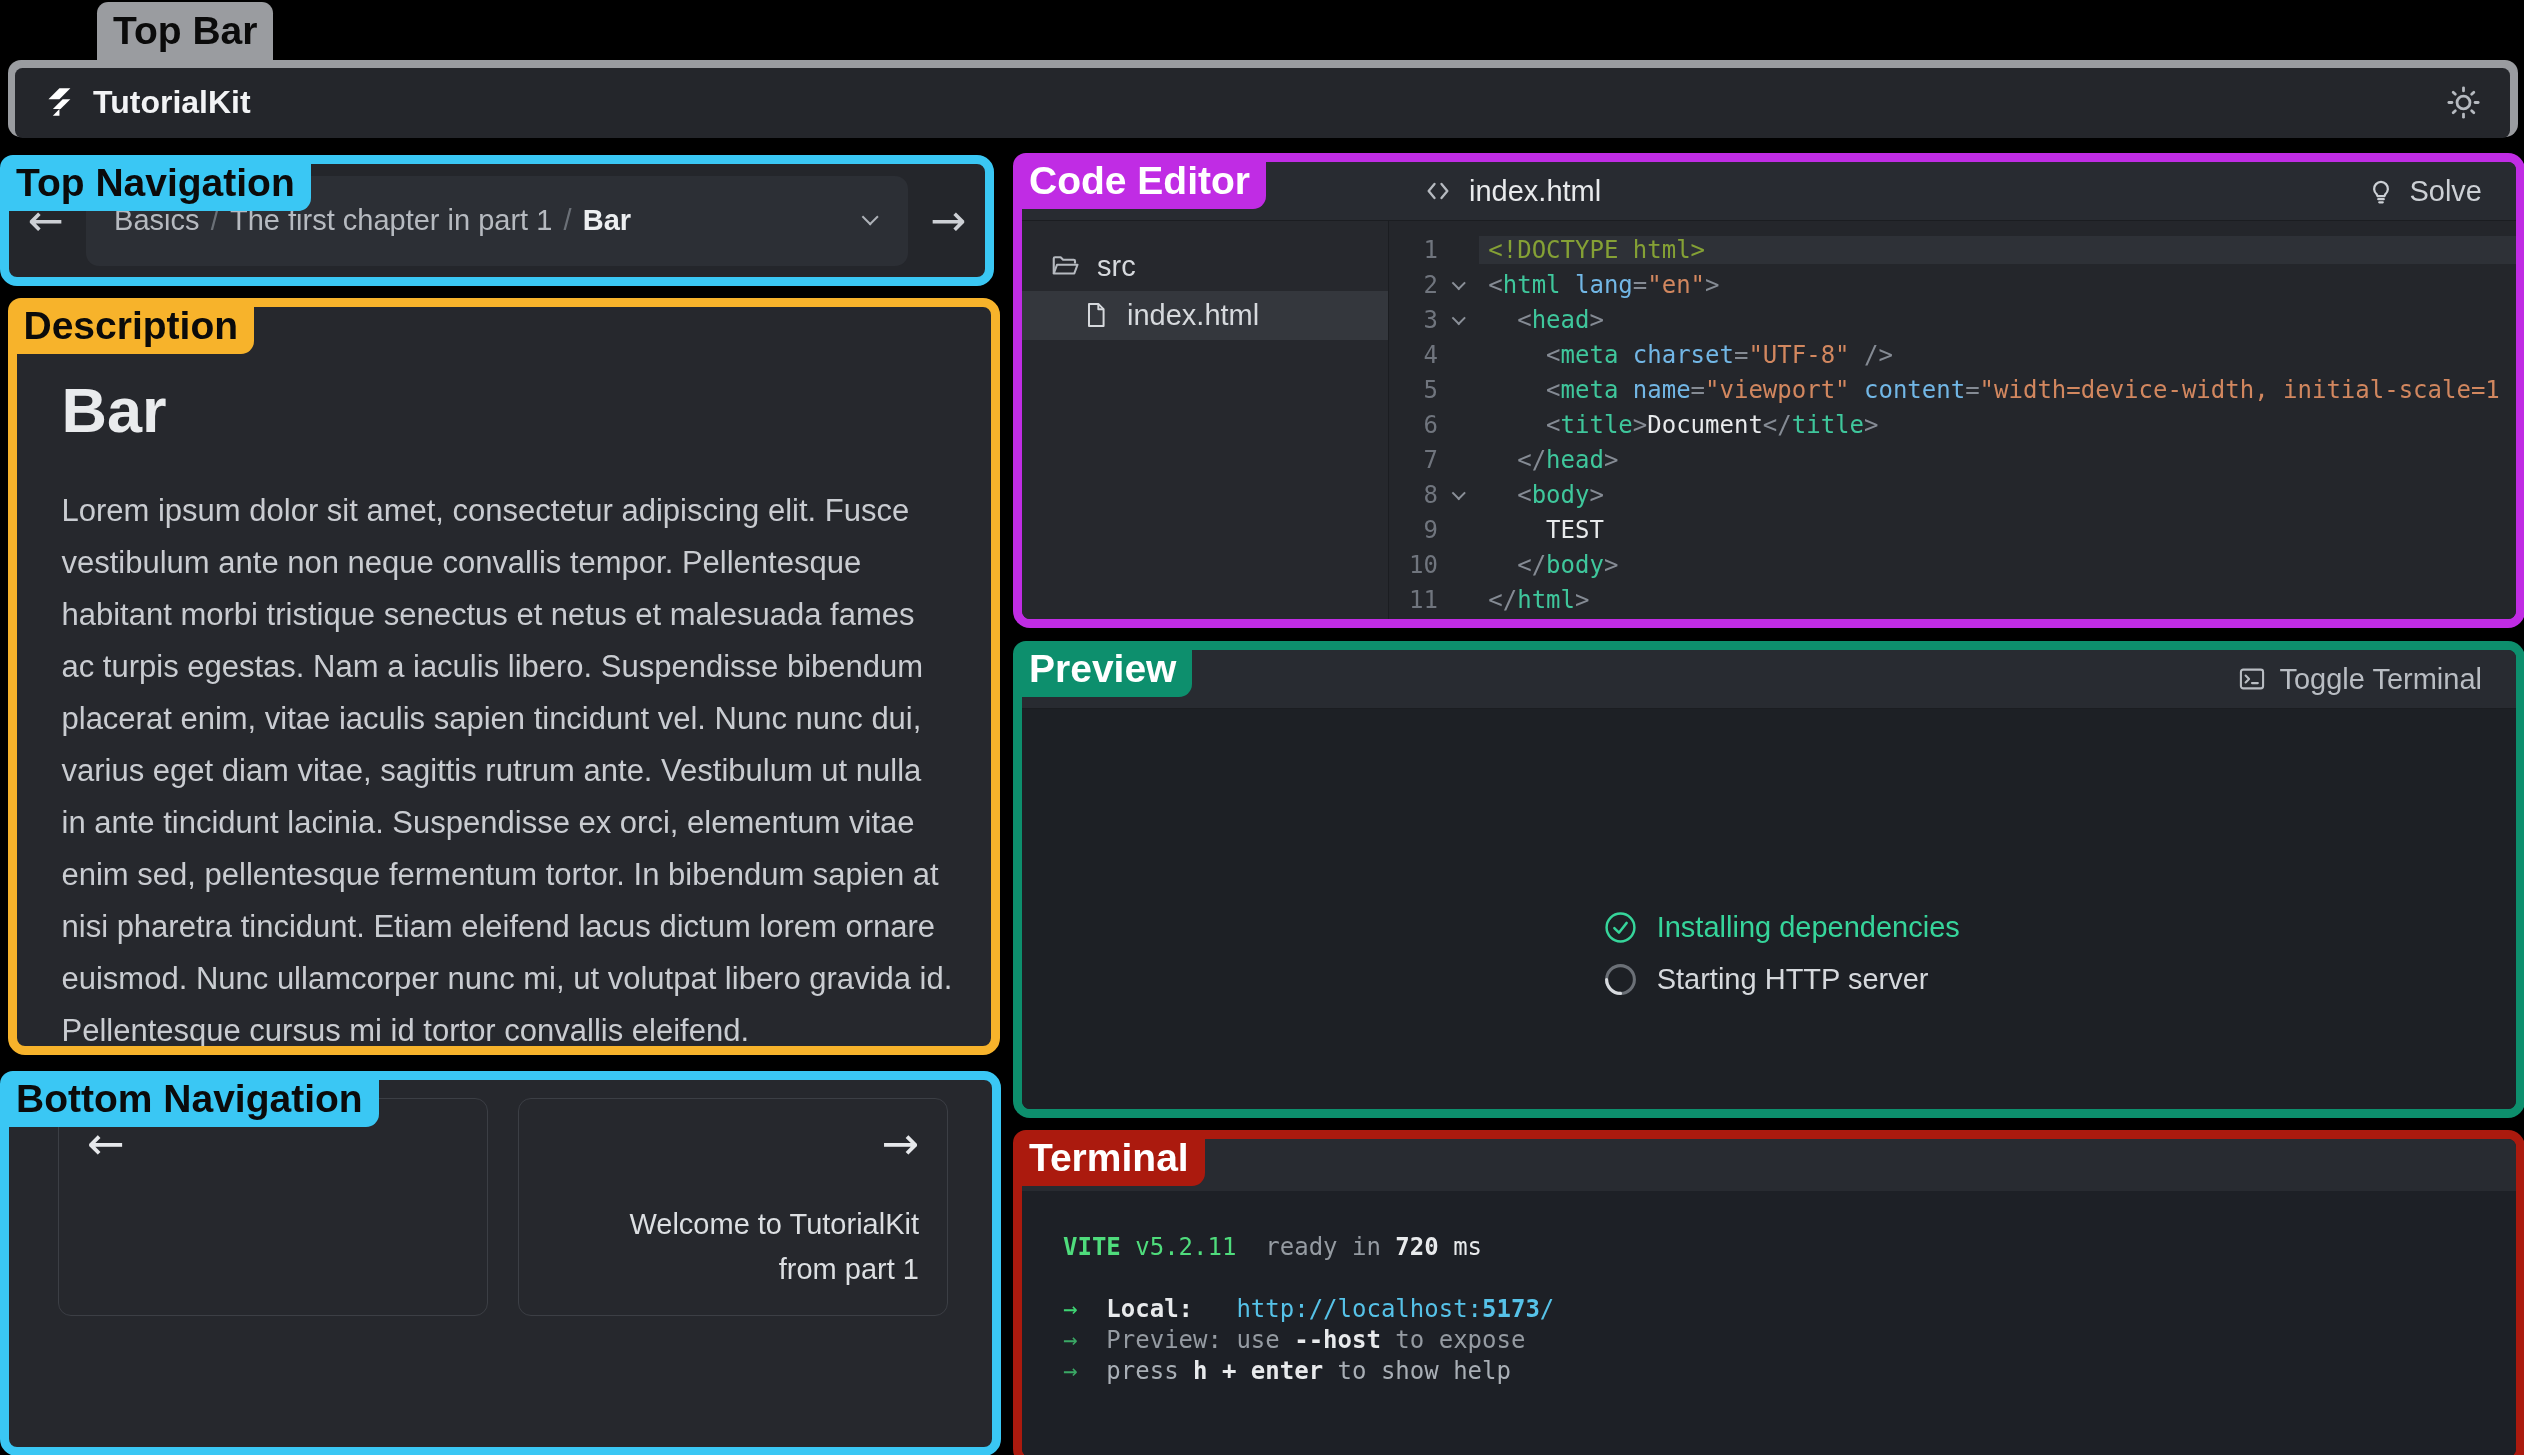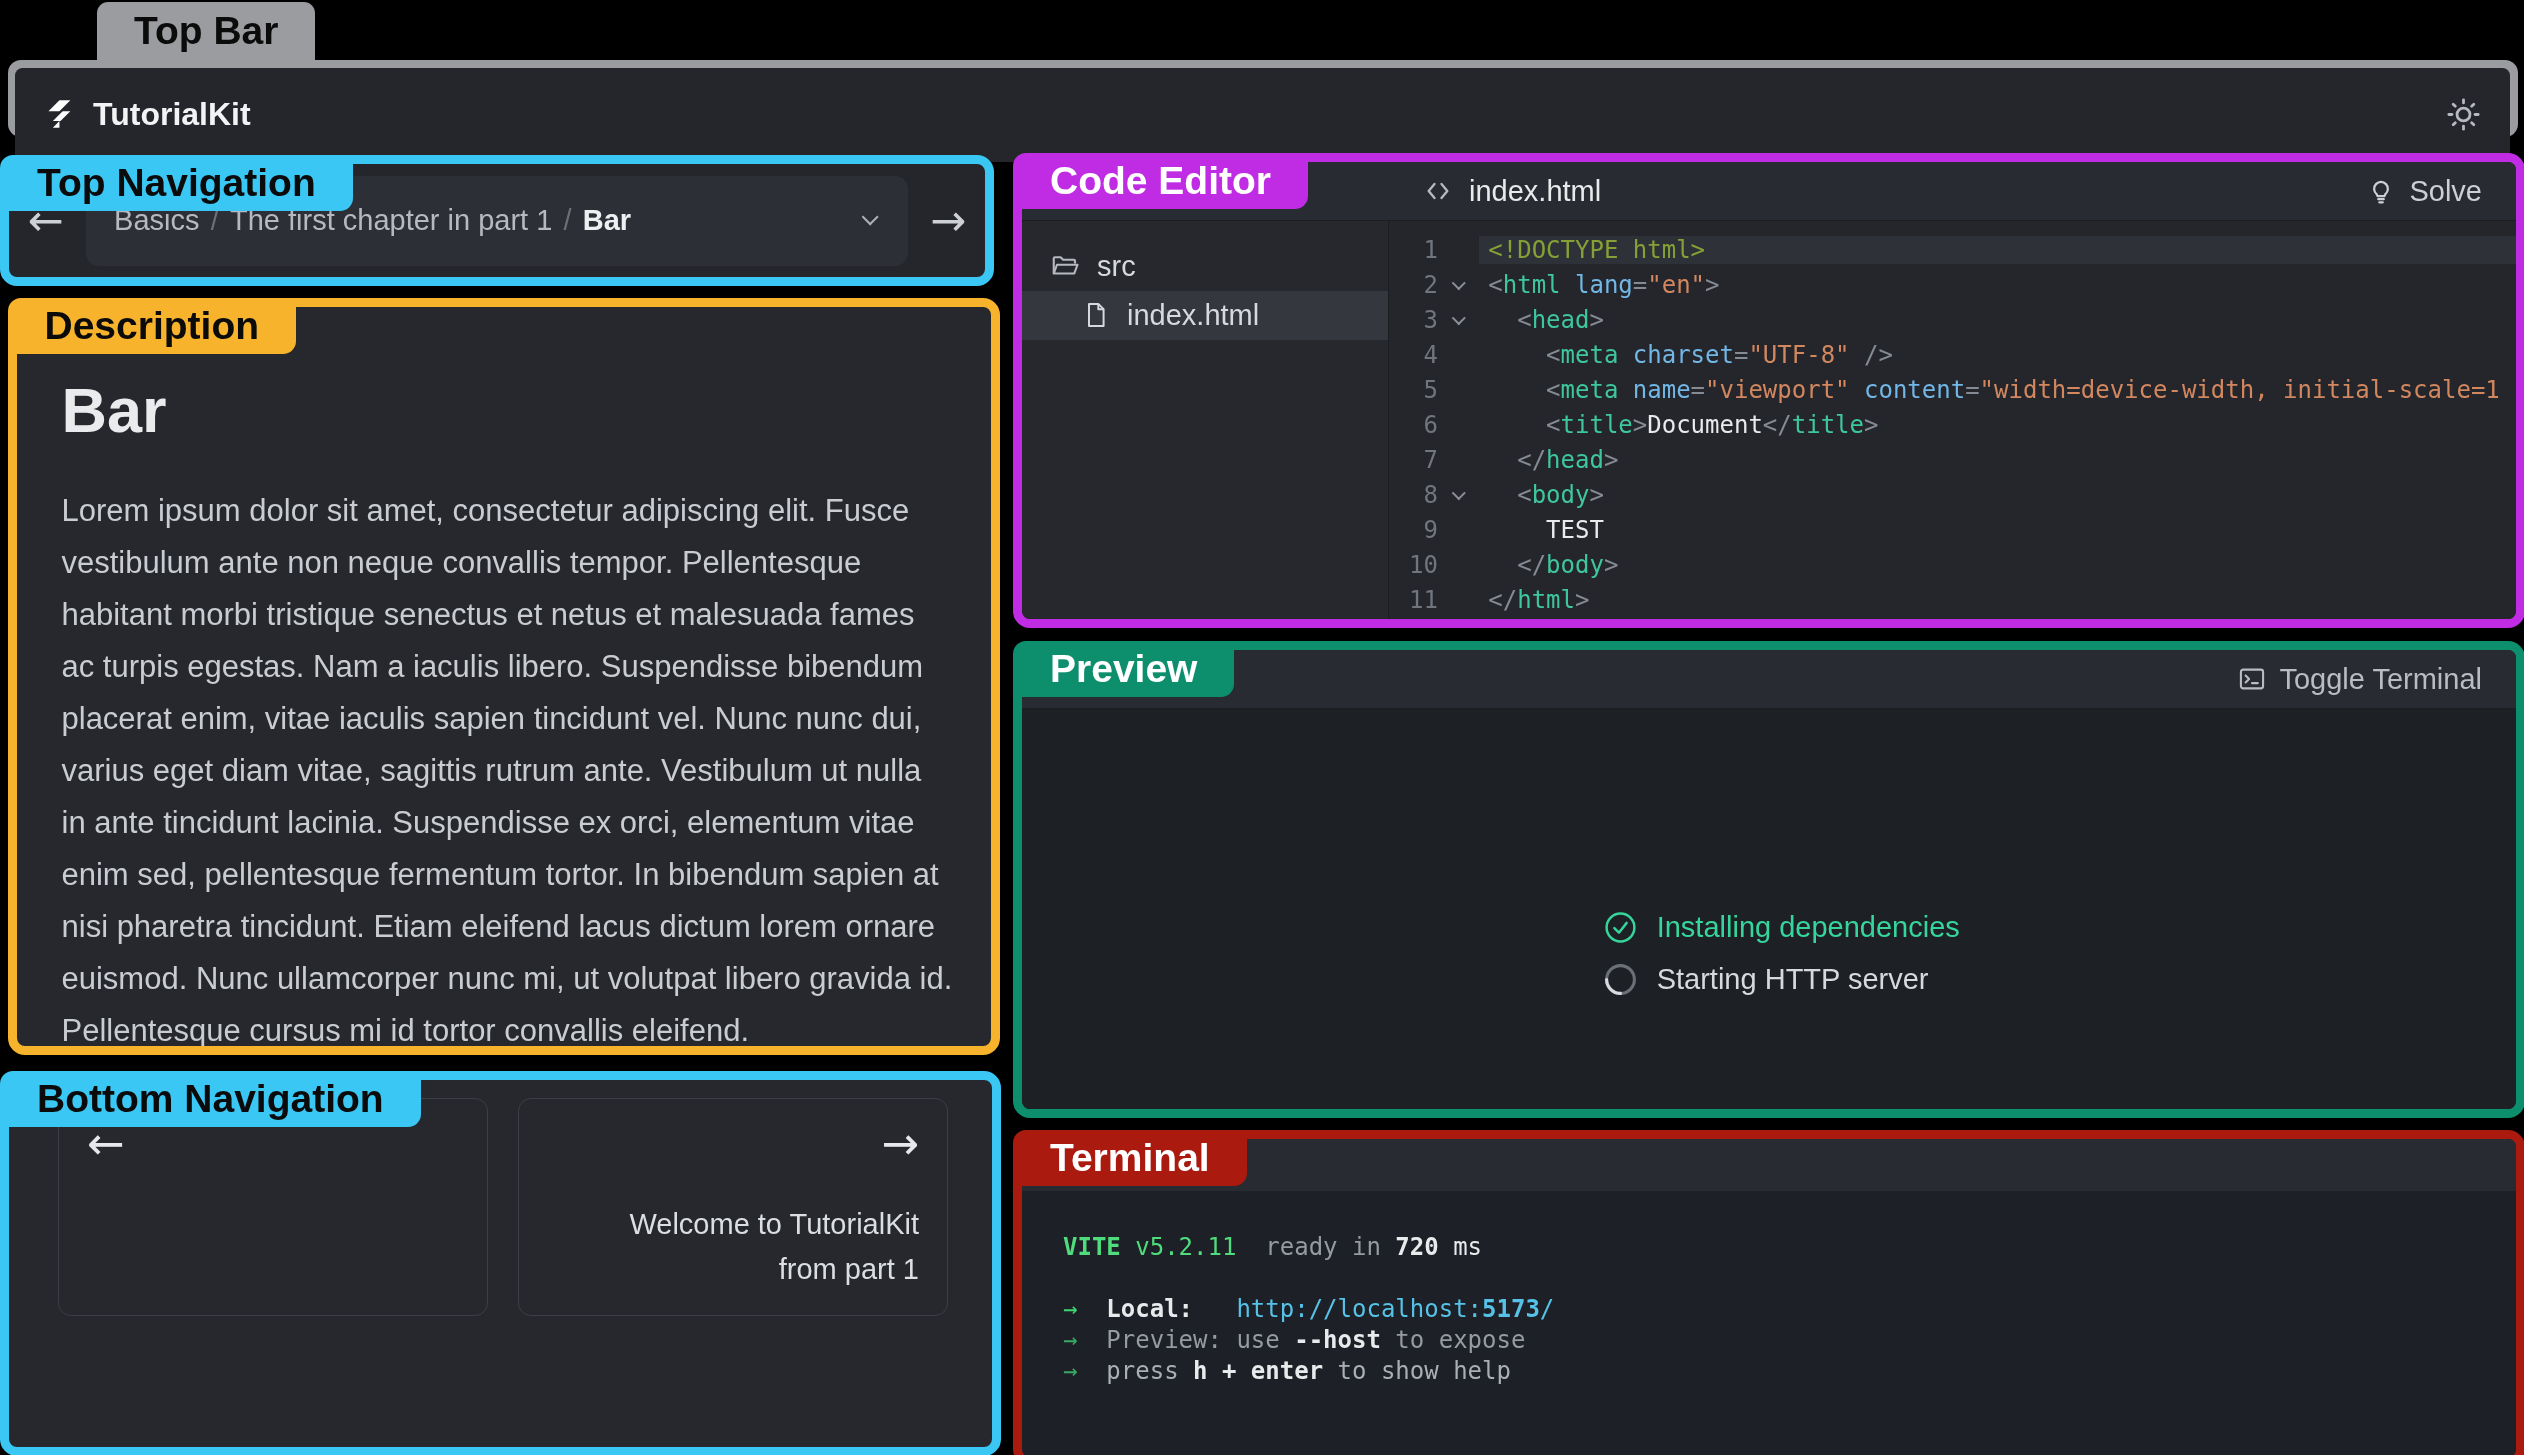--- a/index.html
+++ b/index.html
@@ -1,29 +1,29 @@
 <!DOCTYPE html>
 <html style="font-size:15px"><head>
 <meta charset="utf-8">
 <style>
   html,body{margin:0;padding:0;background:#000;}
   #root{position:relative;width:2525px;height:1456px;overflow:hidden;background:#000;
         font-family:"Liberation Sans","DejaVu Sans",sans-serif;}
   .mono{font-family:"DejaVu Sans Mono",monospace;}
 
   
-  .anno-label{position:absolute;height:56px;line-height:56px;padding:0 37px;font-size:39px;
+  .anno-label{position:absolute;height:56px;line-height:56px;padding:0 16px;font-size:39px;
               font-weight:bold;border-radius:13px 0 13px 0;z-index:6;white-space:nowrap;text-align:right;}
   .anno-box{position:absolute;box-sizing:border-box;border-radius:17px;z-index:1;}
 
   
   #topbar-wrap{position:absolute;left:7.5px;top:60px;width:2510px;height:77px;background:#9a9ca0;
                border-radius:13px;box-sizing:border-box;padding:7.5px;}
   #topbar-label{left:97px;top:1.9px;background:#9a9ca0;color:#0b0b0b;border-radius:11.2px 11.2px 0 0;height:58px;line-height:58px;}
-  #topbar{background:#24262b;border-radius:7.5px;height:62px;display:flex;align-items:center;padding:16px 28px;}
+  #topbar{background:#24262b;border-radius:7.5px;height:62px;display:flex;align-items:center;padding:4px 28px;}
   #brand{display:flex;align-items:center;gap:15px;color:#f2f3f5;font-weight:bold;font-size:32px;}
   #theme-btn{margin-left:auto;display:flex;align-items:center;}
 
   
   #topnav-box{left:0;top:155px;width:994px;height:131px;border:9.3px solid #3ac7f4;background:#24262b;}
   #topnav-label{left:0;top:155px;background:#3ac7f4;color:#0b0b0b;}
   #topnav-inner{display:flex;align-items:center;height:100%;padding:0 18.7px;gap:22.4px;box-sizing:border-box;}
   .nav-arrow{font-family:"DejaVu Sans",sans-serif;font-size:43px;color:#cdd0d5;line-height:1;}
   #crumb-pill{flex:1;height:90px;background:#2c2f35;border-radius:13px;display:flex;align-items:center;
               padding:0 62px 0 28px;position:relative;font-size:29px;color:#b6bac0;white-space:nowrap;overflow:hidden;}

